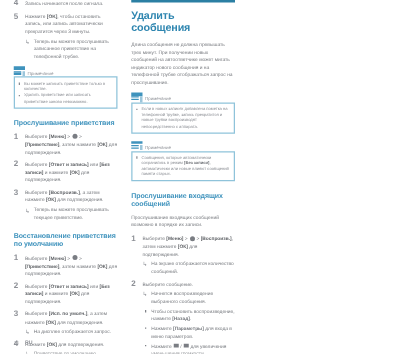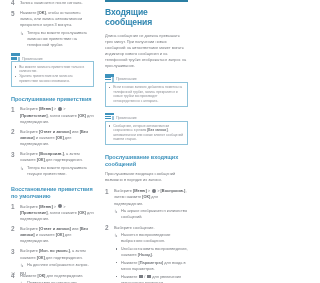--- a/index.html
+++ b/index.html
@@ -180,21 +180,21 @@
             <div class="step-body">Нажмите <b>[ОК]</b> для подтверждения.</div>
             <div class="result"><span class="result-arrow">↳</span>Приветствие по умолчанию восстановлено.</div>
           </li>
         </ol>
       </div>
   </div>
 
   <div class="col col-right">
 
     <div class="chapter-rule"></div>
-    <div class="chapter-title">Входящие сообщения</div>
+    <div class="chapter-title">Удалить сообщения</div>
     <div class="para">Длина сообщения не должна превышать трех минут. При получении новых сообщений на автоответчике может мигать индикатор нового сообщения и на телефонной трубке отображаться запрос на прослушивание.</div>
 
     <div id="right-notes">
         <div class="note">
           <div class="note-head">
             <span class="note-icon">
               <span class="bar b1"></span>
               <span class="bar b2"></span>
               <span class="bar b3"></span>
               <span class="bar b4"></span>

